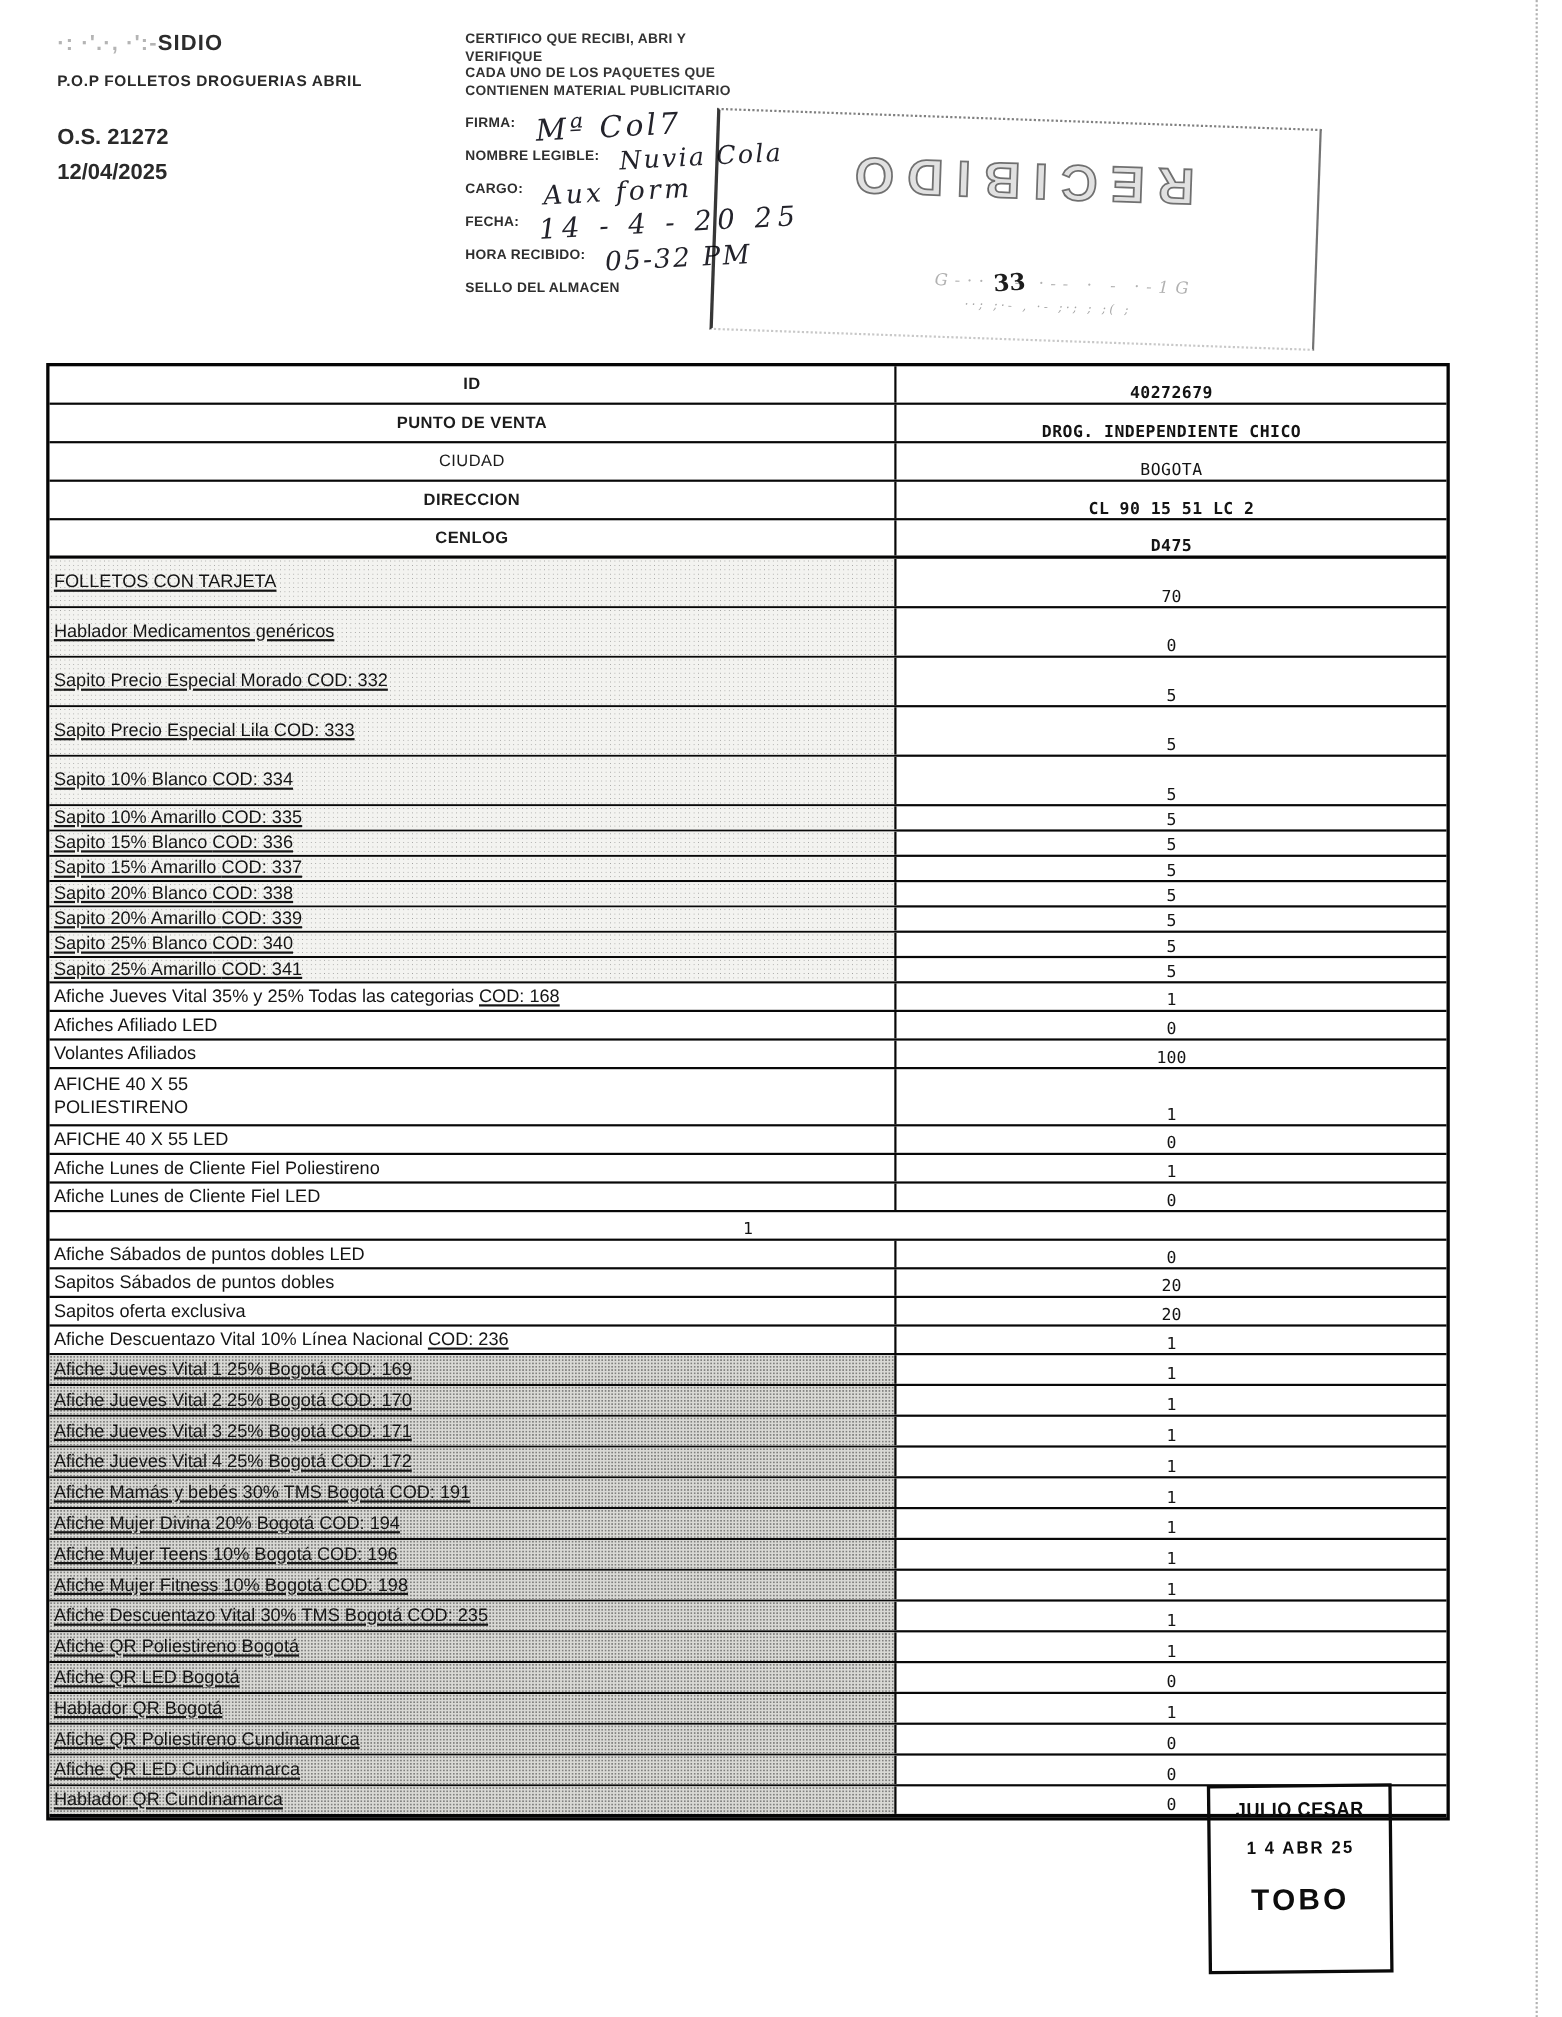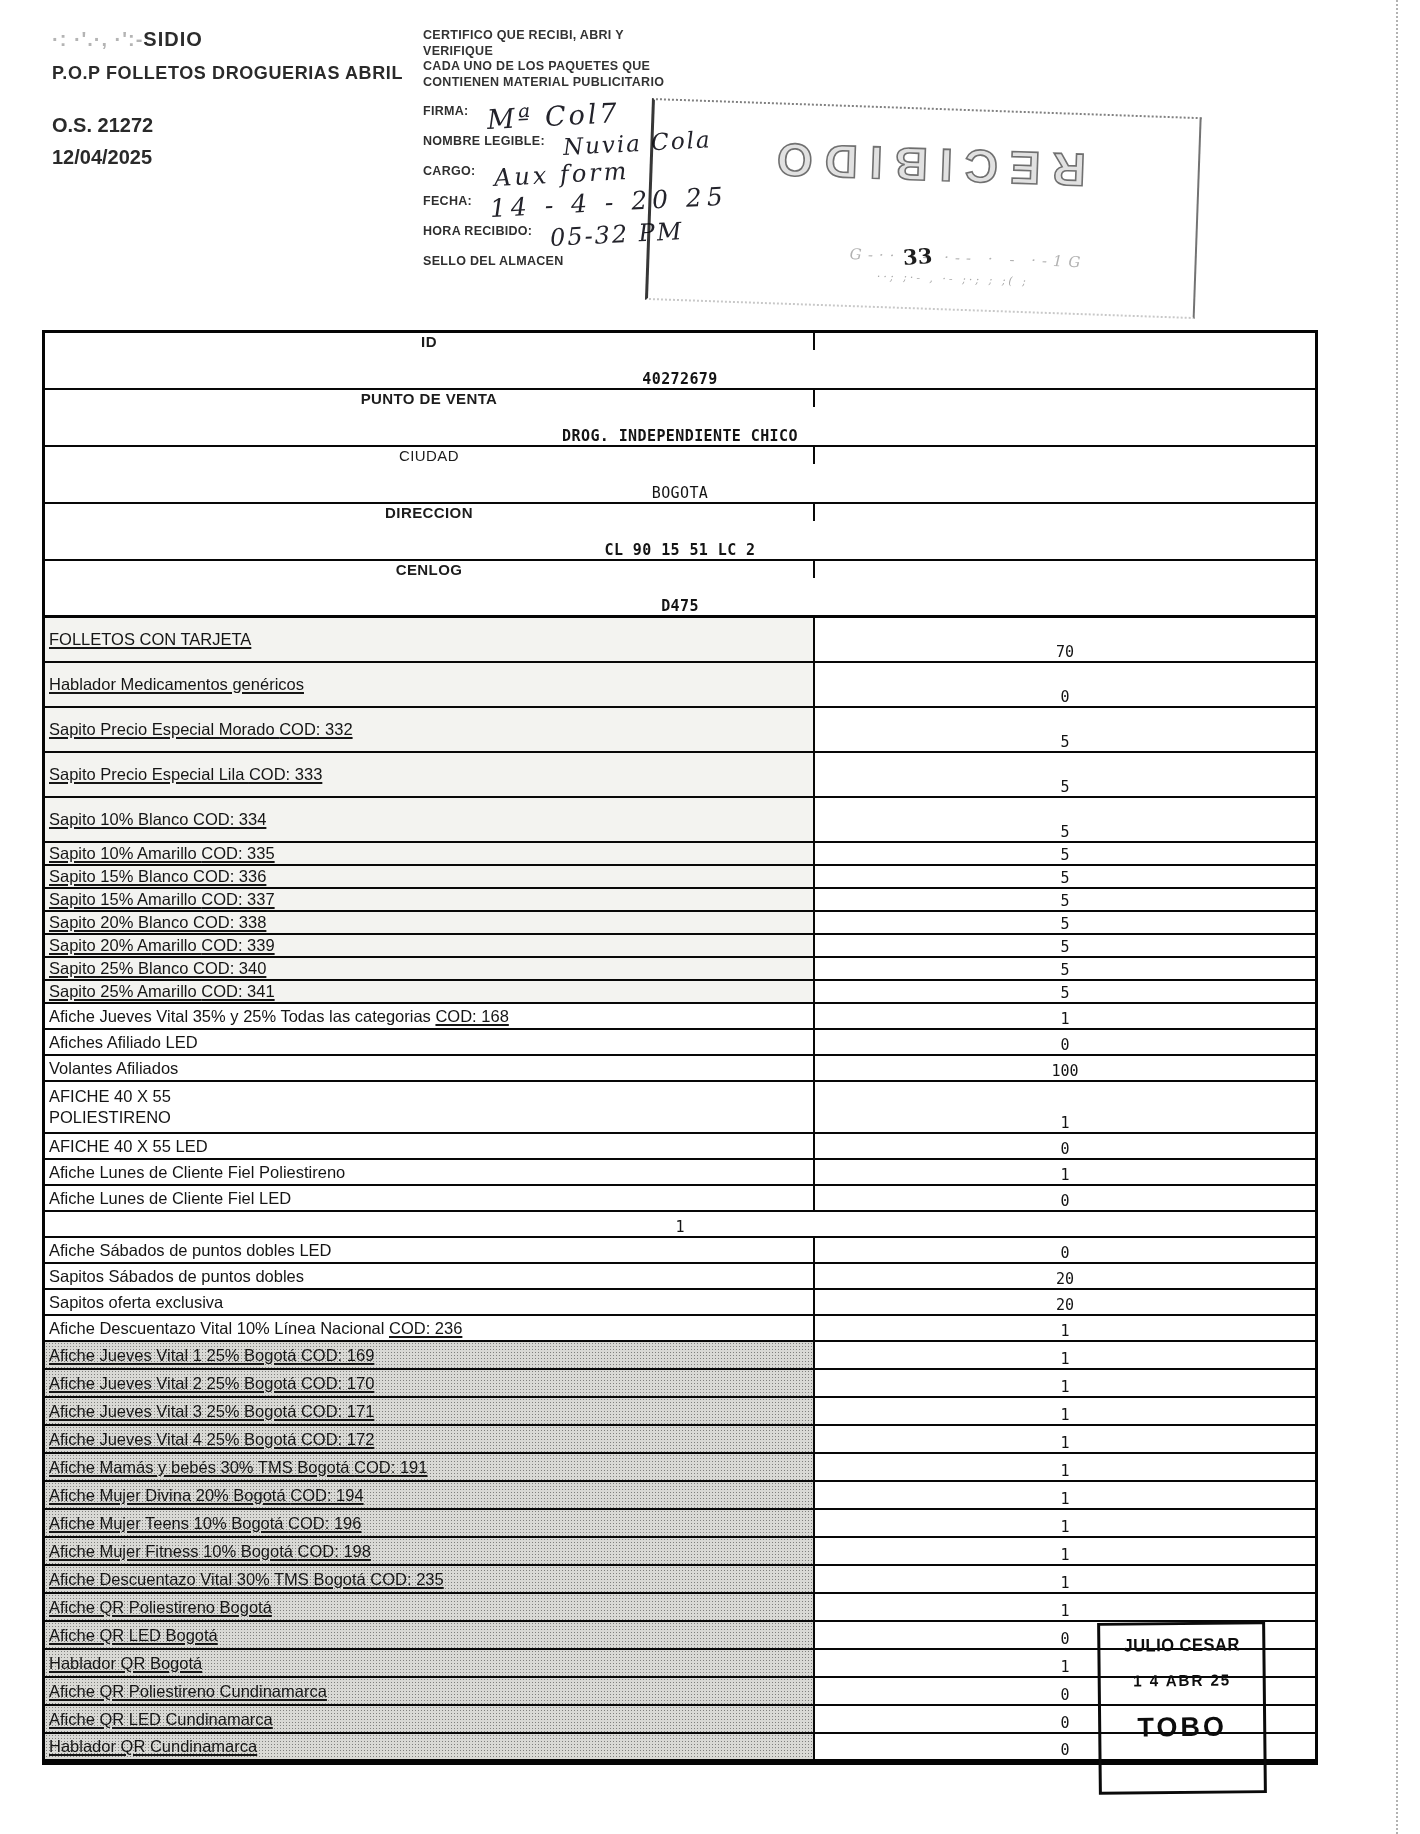--- a/index.html
+++ b/index.html
@@ -3,21 +3,21 @@
 <meta charset="utf-8">
 <style>
   html,body{margin:0;padding:0;background:#ffffff;}
   .page{position:relative;width:1420px;height:1834px;background:#fff;overflow:hidden;
         font-family:"Liberation Sans",sans-serif;color:#111;}
 
   
   .hdr-left{position:absolute;left:52px;top:24px;line-height:30px;}
   .logo-line{font-size:20px;font-weight:700;color:#2c2c2c;letter-spacing:1px;}
   .logo-faint{opacity:.35;}
-  .doc-title{font-size:18px;font-weight:700;color:#2a2a2a;letter-spacing:.6px;margin-top:4px;}
+  .doc-title{font-size:14px;font-weight:700;color:#2a2a2a;letter-spacing:.6px;margin-top:4px;}
   .os-line{font-size:20px;font-weight:700;color:#2a2a2a;margin-top:22px;}
   .date-line{font-size:20px;font-weight:700;color:#2a2a2a;margin-top:2px;}
 
   
   .cert{position:absolute;left:423px;top:28px;width:560px;}
   .cert-line{font-size:12.5px;font-weight:700;color:#333;line-height:15.5px;letter-spacing:.3px;}
   .cert-fields{margin-top:14px;}
   .cert-field{height:30px;display:flex;align-items:flex-start;gap:18px;white-space:nowrap;}
   .cert-label{font-size:12.5px;font-weight:700;color:#2f2f2f;letter-spacing:.3px;}
   .hand{font-family:"DejaVu Serif",serif;font-style:italic;color:#23232b;
@@ -48,21 +48,21 @@
   
   .doc-table{position:absolute;left:42px;top:330px;width:1276px;
              border:3px solid #050505;box-sizing:border-box;background:#fff;}
   .t-row{display:flex;border-bottom:2.5px solid #080808;box-sizing:border-box;}
   .t-row:last-child{border-bottom:3px solid #050505;}
   .cell-desc{width:770px;border-right:2.5px solid #080808;box-sizing:border-box;
              display:flex;flex-direction:column;justify-content:center;}
   .cell-qty{flex:1;display:flex;align-items:flex-end;justify-content:center;
              font-family:"DejaVu Sans Mono",monospace;font-size:15px;color:#141414;}
   
-  .row-info{height:57px;flex-direction:column;}
+  .row-info{height:35px;}
   .row-info .cell-desc{align-items:center;}
   .info-label{font-size:15px;color:#1c1c1c;letter-spacing:.4px;}
   .info-value{font-size:15px;letter-spacing:.4px;}
   .emph{font-weight:700;}
   
   .h-tall{height:45px;} .h-thin{height:23px;} .h-med{height:26px;}
   .h-dark{height:28px;} .h-two{height:52px;}
   .item-label{padding-left:4px;font-size:16.5px;color:#151515;line-height:21px;}
   .code{margin-left:0px;}
   .u{text-decoration:underline;text-underline-offset:2px;text-decoration-thickness:1.5px;}

